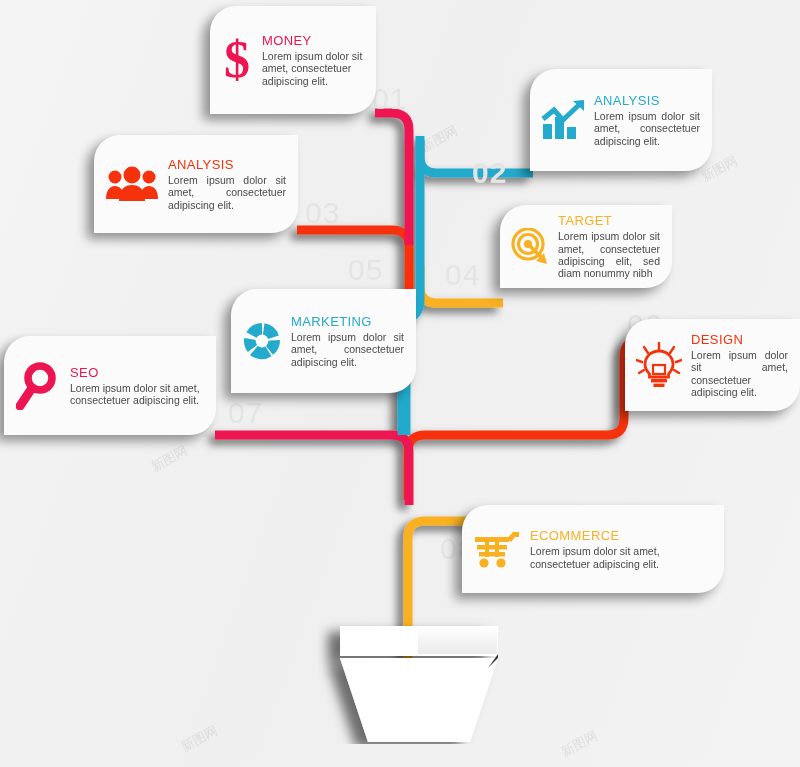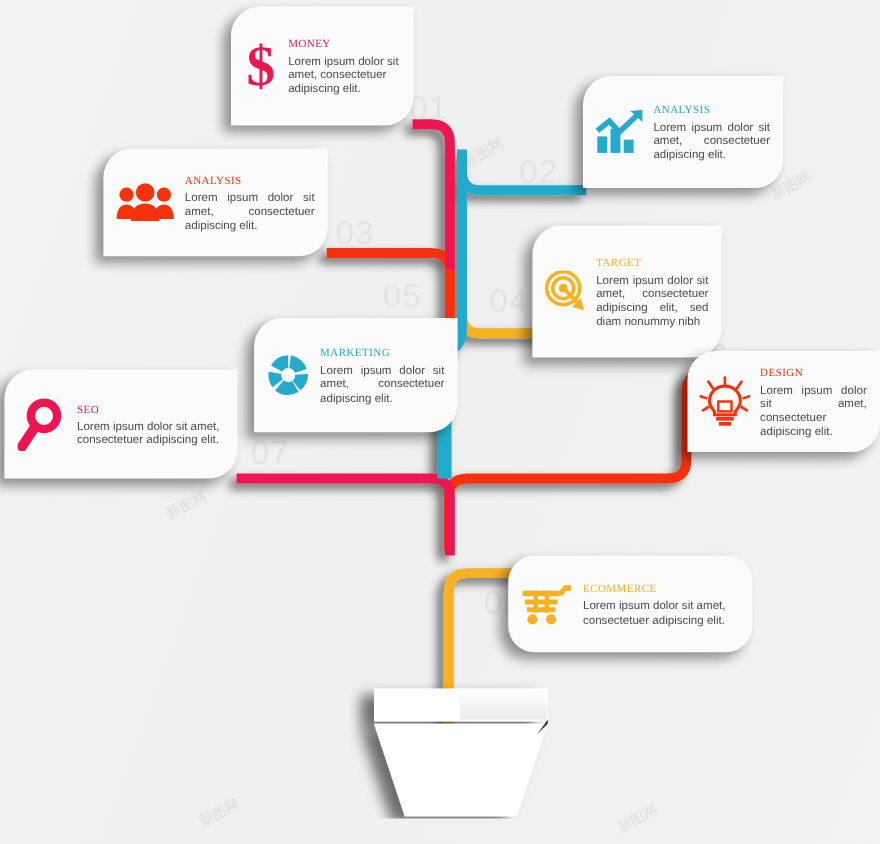--- a/index.html
+++ b/index.html
@@ -33,26 +33,25 @@
   
   .rA { border-radius: 26px 0 26px 0; }
 
   .ico {
     flex: 0 0 auto;
     display:flex; align-items:center; justify-content:center;
     margin-right: 8px;
   }
   .txt { flex: 1 1 auto; }
   .title {
-    font-size: 10px;
+    font-size: 13px;
     letter-spacing: .4px;
     font-weight: 400;
     line-height: 15px;
     margin-bottom: 2px;
-    font-family: Liberation Serif, serif;
   }
   .body {
     font-size: 10.5px;
     line-height: 12.4px;
     color: #4a4a4a;
     text-align: justify;
   }
   .body.nj { text-align: left; }
 
   
@@ -115,21 +114,21 @@
 
       <path d="M 533 173 L 437 173 Q 420 173 420 156 L 420 136" stroke="#23AACD"></path>
 
       <path d="M 375 113 L 392 113 Q 409 113 409 130 L 409 245" stroke="#ED1551"></path>
 
       <path d="M 420 140 L 420 300 Q 420 315 406 320 L 406 435" stroke="#23AACD"></path>
     </g>
   </svg>
 
   <div class="num" style="left:372px; top:82px;">01</div>
-  <div class="num" style="left:472px; top:140px;">02</div>
+  <div class="num" style="left:472px; top:156px;font-weight:bold;">02</div>
   <div class="num" style="left:305px; top:196px;">03</div>
   <div class="num" style="left:445px; top:258px;">04</div>
   <div class="num" style="left:348px; top:253px;">05</div>
   <div class="num" style="left:600px; top:308px;margin-left:27px;">06</div>
   <div class="num" style="left:228px; top:396px;">07</div>
   <div class="num" style="left:440px; top:532px;">08</div>
 
   <div class="card rA" style="left:210px; top:6px; width:166px; height:108px;">
     <div class="ico" style="width:34px;">
       <svg width="30" height="52" viewBox="0 0 30 52">
@@ -170,21 +169,21 @@
           <path d="M14 35 C14 23 20 19 27 19 C34 19 40 23 40 35 Z"></path>
         </g>
       </svg>
     </div>
     <div class="txt">
       <div class="title" style="color:#F5320B;">ANALYSIS</div>
       <div class="body">Lorem ipsum dolor sit amet, consectetuer adipiscing elit.</div>
     </div>
   </div>
 
-  <div class="card rA" style="left:484px; top:205px; width:172px; height:120px;">
+  <div class="card rA" style="left:500px; top:205px; width:172px; height:83px;">
     <div class="ico" style="width:40px;">
       <svg width="38" height="38" viewBox="0 0 38 38">
         <g fill="none" stroke="#F9B122">
           <circle cx="17" cy="16" r="15" stroke-width="3.2"></circle>
           <circle cx="17" cy="16" r="9.5" stroke-width="3.2"></circle>
         </g>
         <circle cx="17" cy="16" r="4" fill="#F9B122"></circle>
         <path d="M17 16 L33 32" stroke="#F9B122" stroke-width="3.6"></path>
         <polygon points="36,36 25,33 33,25" fill="#F9B122"></polygon>
       </svg>
@@ -245,21 +244,21 @@
         <circle cx="24" cy="16" r="12" fill="none" stroke="#ED1551" stroke-width="7.5"></circle>
         <path d="M16 26 L4 44" stroke="#ED1551" stroke-width="9" stroke-linecap="round"></path>
       </svg>
     </div>
     <div class="txt">
       <div class="title" style="color:#ED1551;">SEO</div>
       <div class="body nj">Lorem ipsum dolor sit amet, consectetuer adipiscing elit.</div>
     </div>
   </div>
 
-  <div class="card rA" style="left:462px; top:505px; width:222px; height:88px;border-radius:24px;">
+  <div class="card rA" style="left:462px; top:505px; width:262px; height:88px;">
     <div class="ico" style="width:50px;">
       <svg width="48" height="40" viewBox="0 0 48 40">
         <g fill="#F9B122">
           <rect x="2" y="8" width="34" height="5"></rect>
           <rect x="4" y="16" width="30" height="4.5"></rect>
           <rect x="6" y="23" width="26" height="4.5"></rect>
           <rect x="12" y="8" width="4" height="20"></rect>
           <rect x="22" y="8" width="4" height="20"></rect>
           <path d="M34 10 L40 3 L46 3 L46 8 L42 8 L38 13 Z"></path>
           <circle cx="11" cy="34" r="4.6"></circle>

